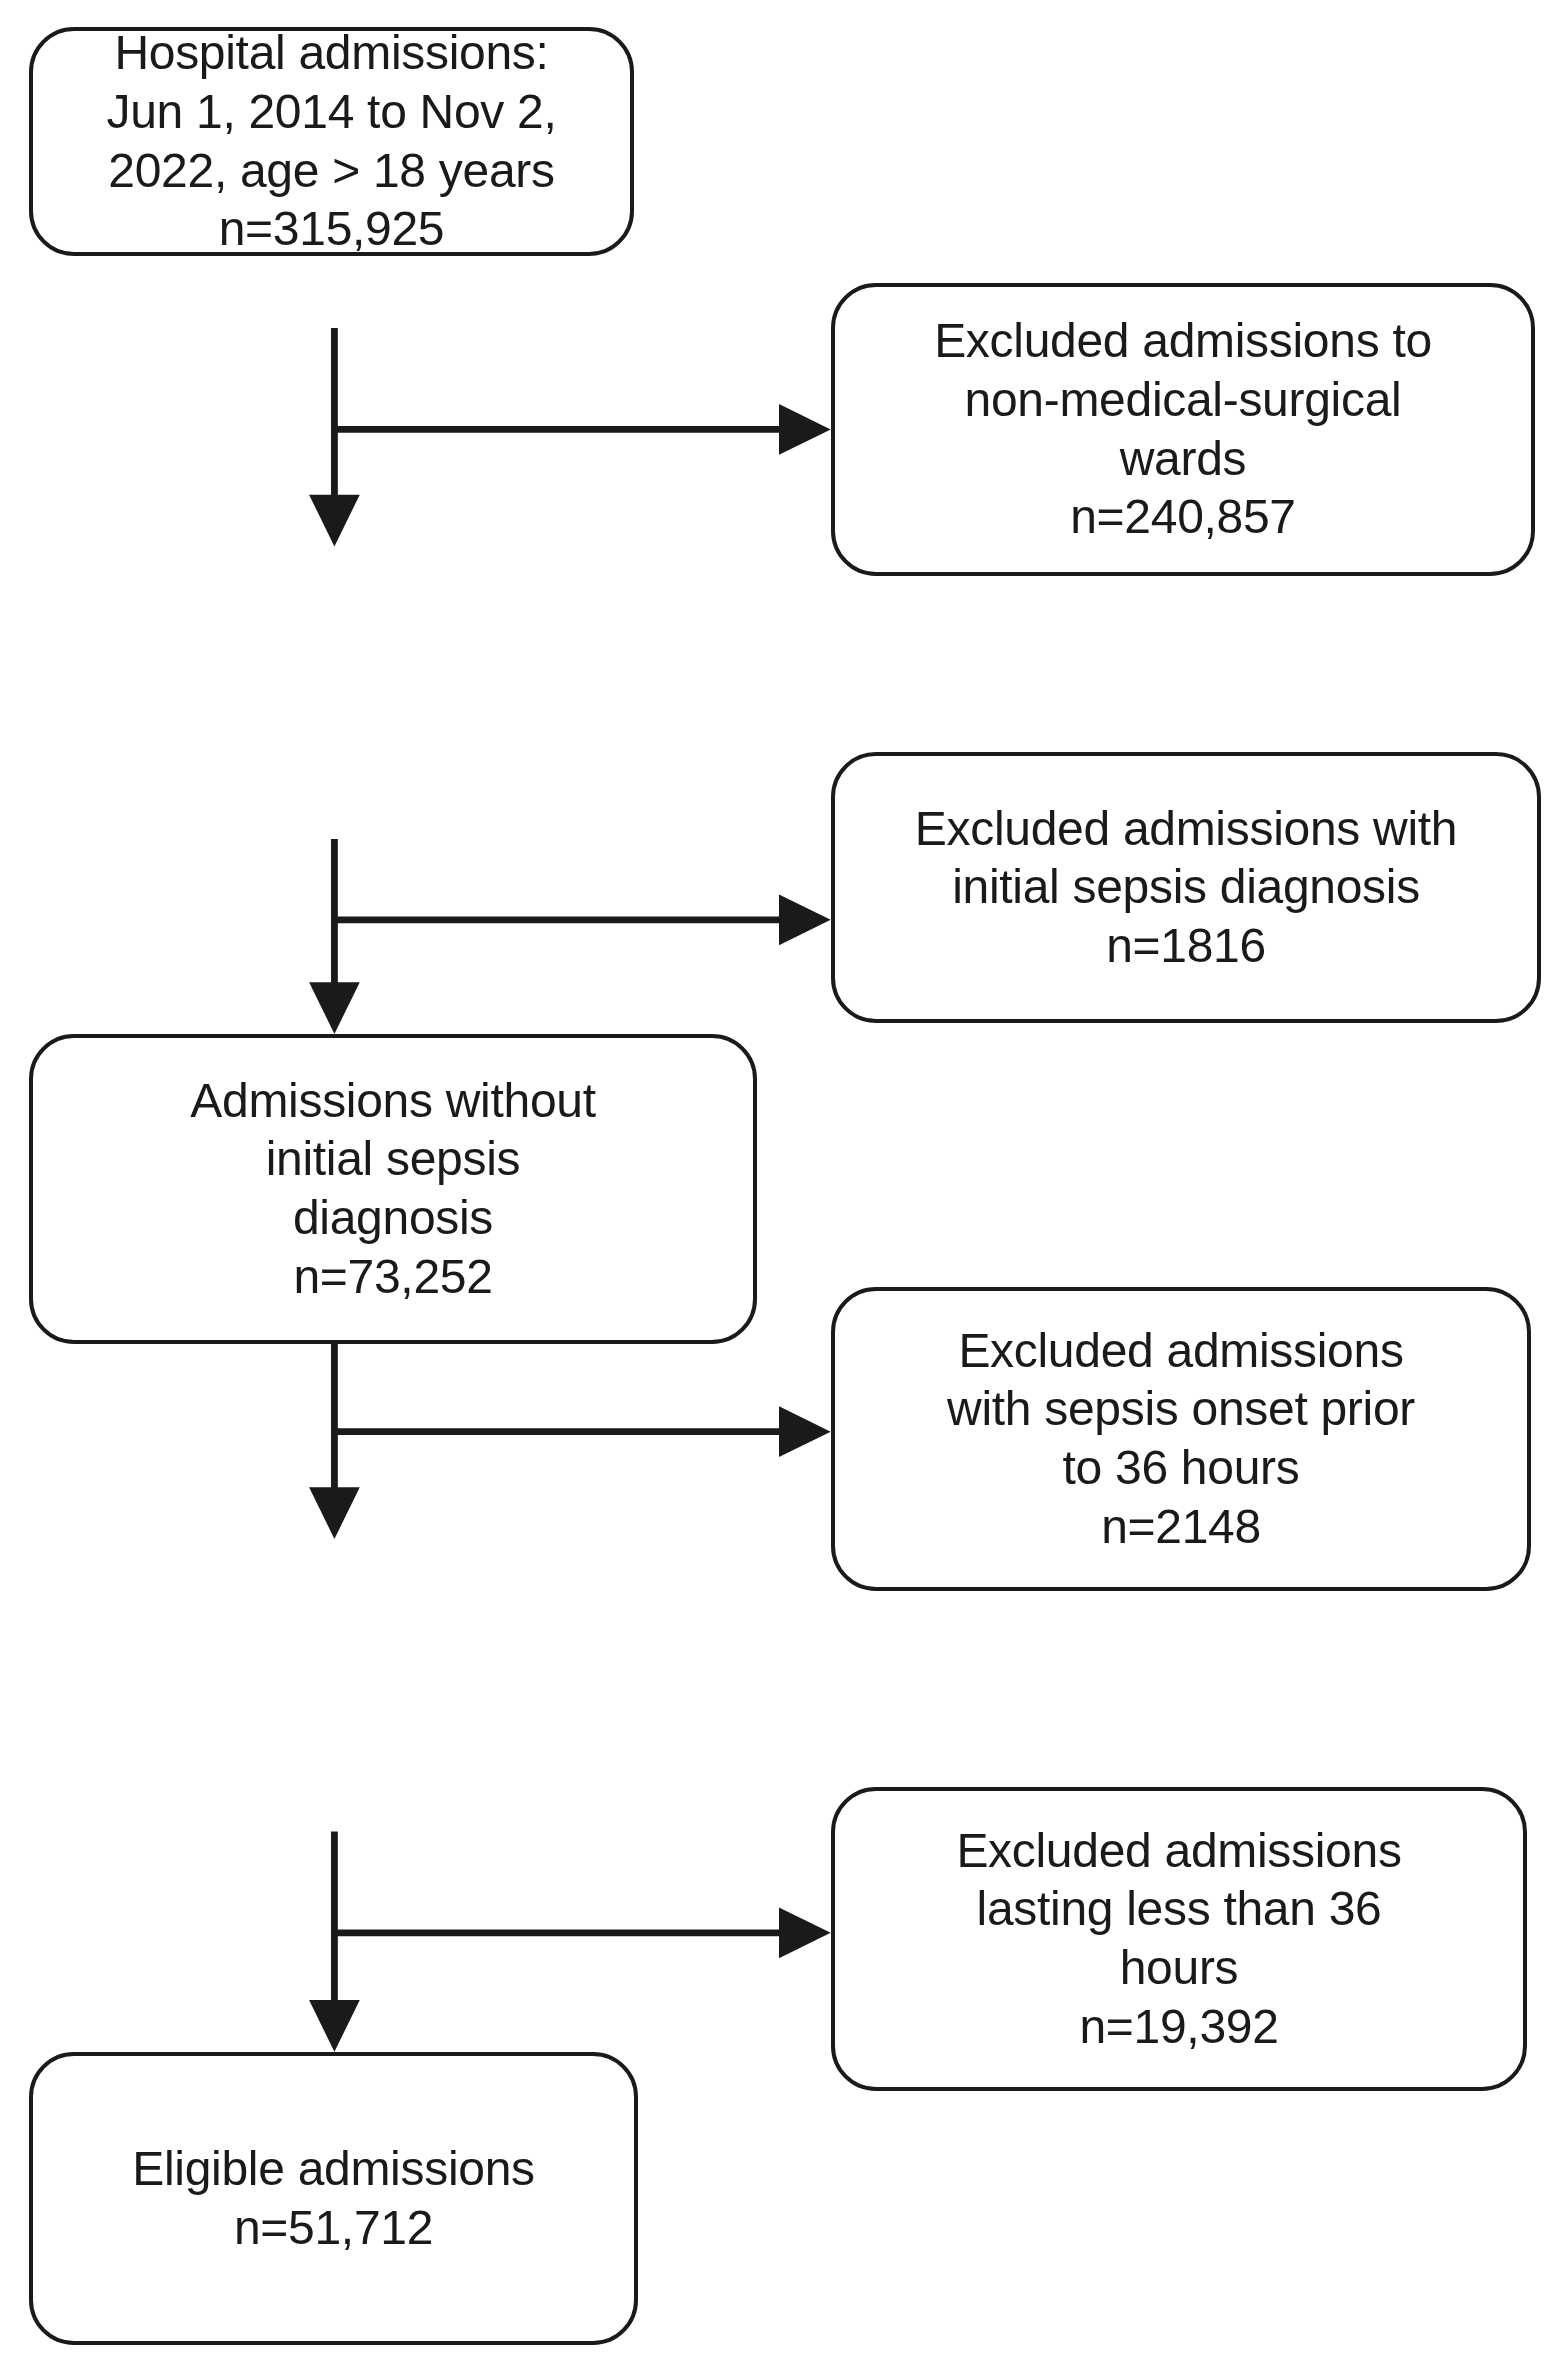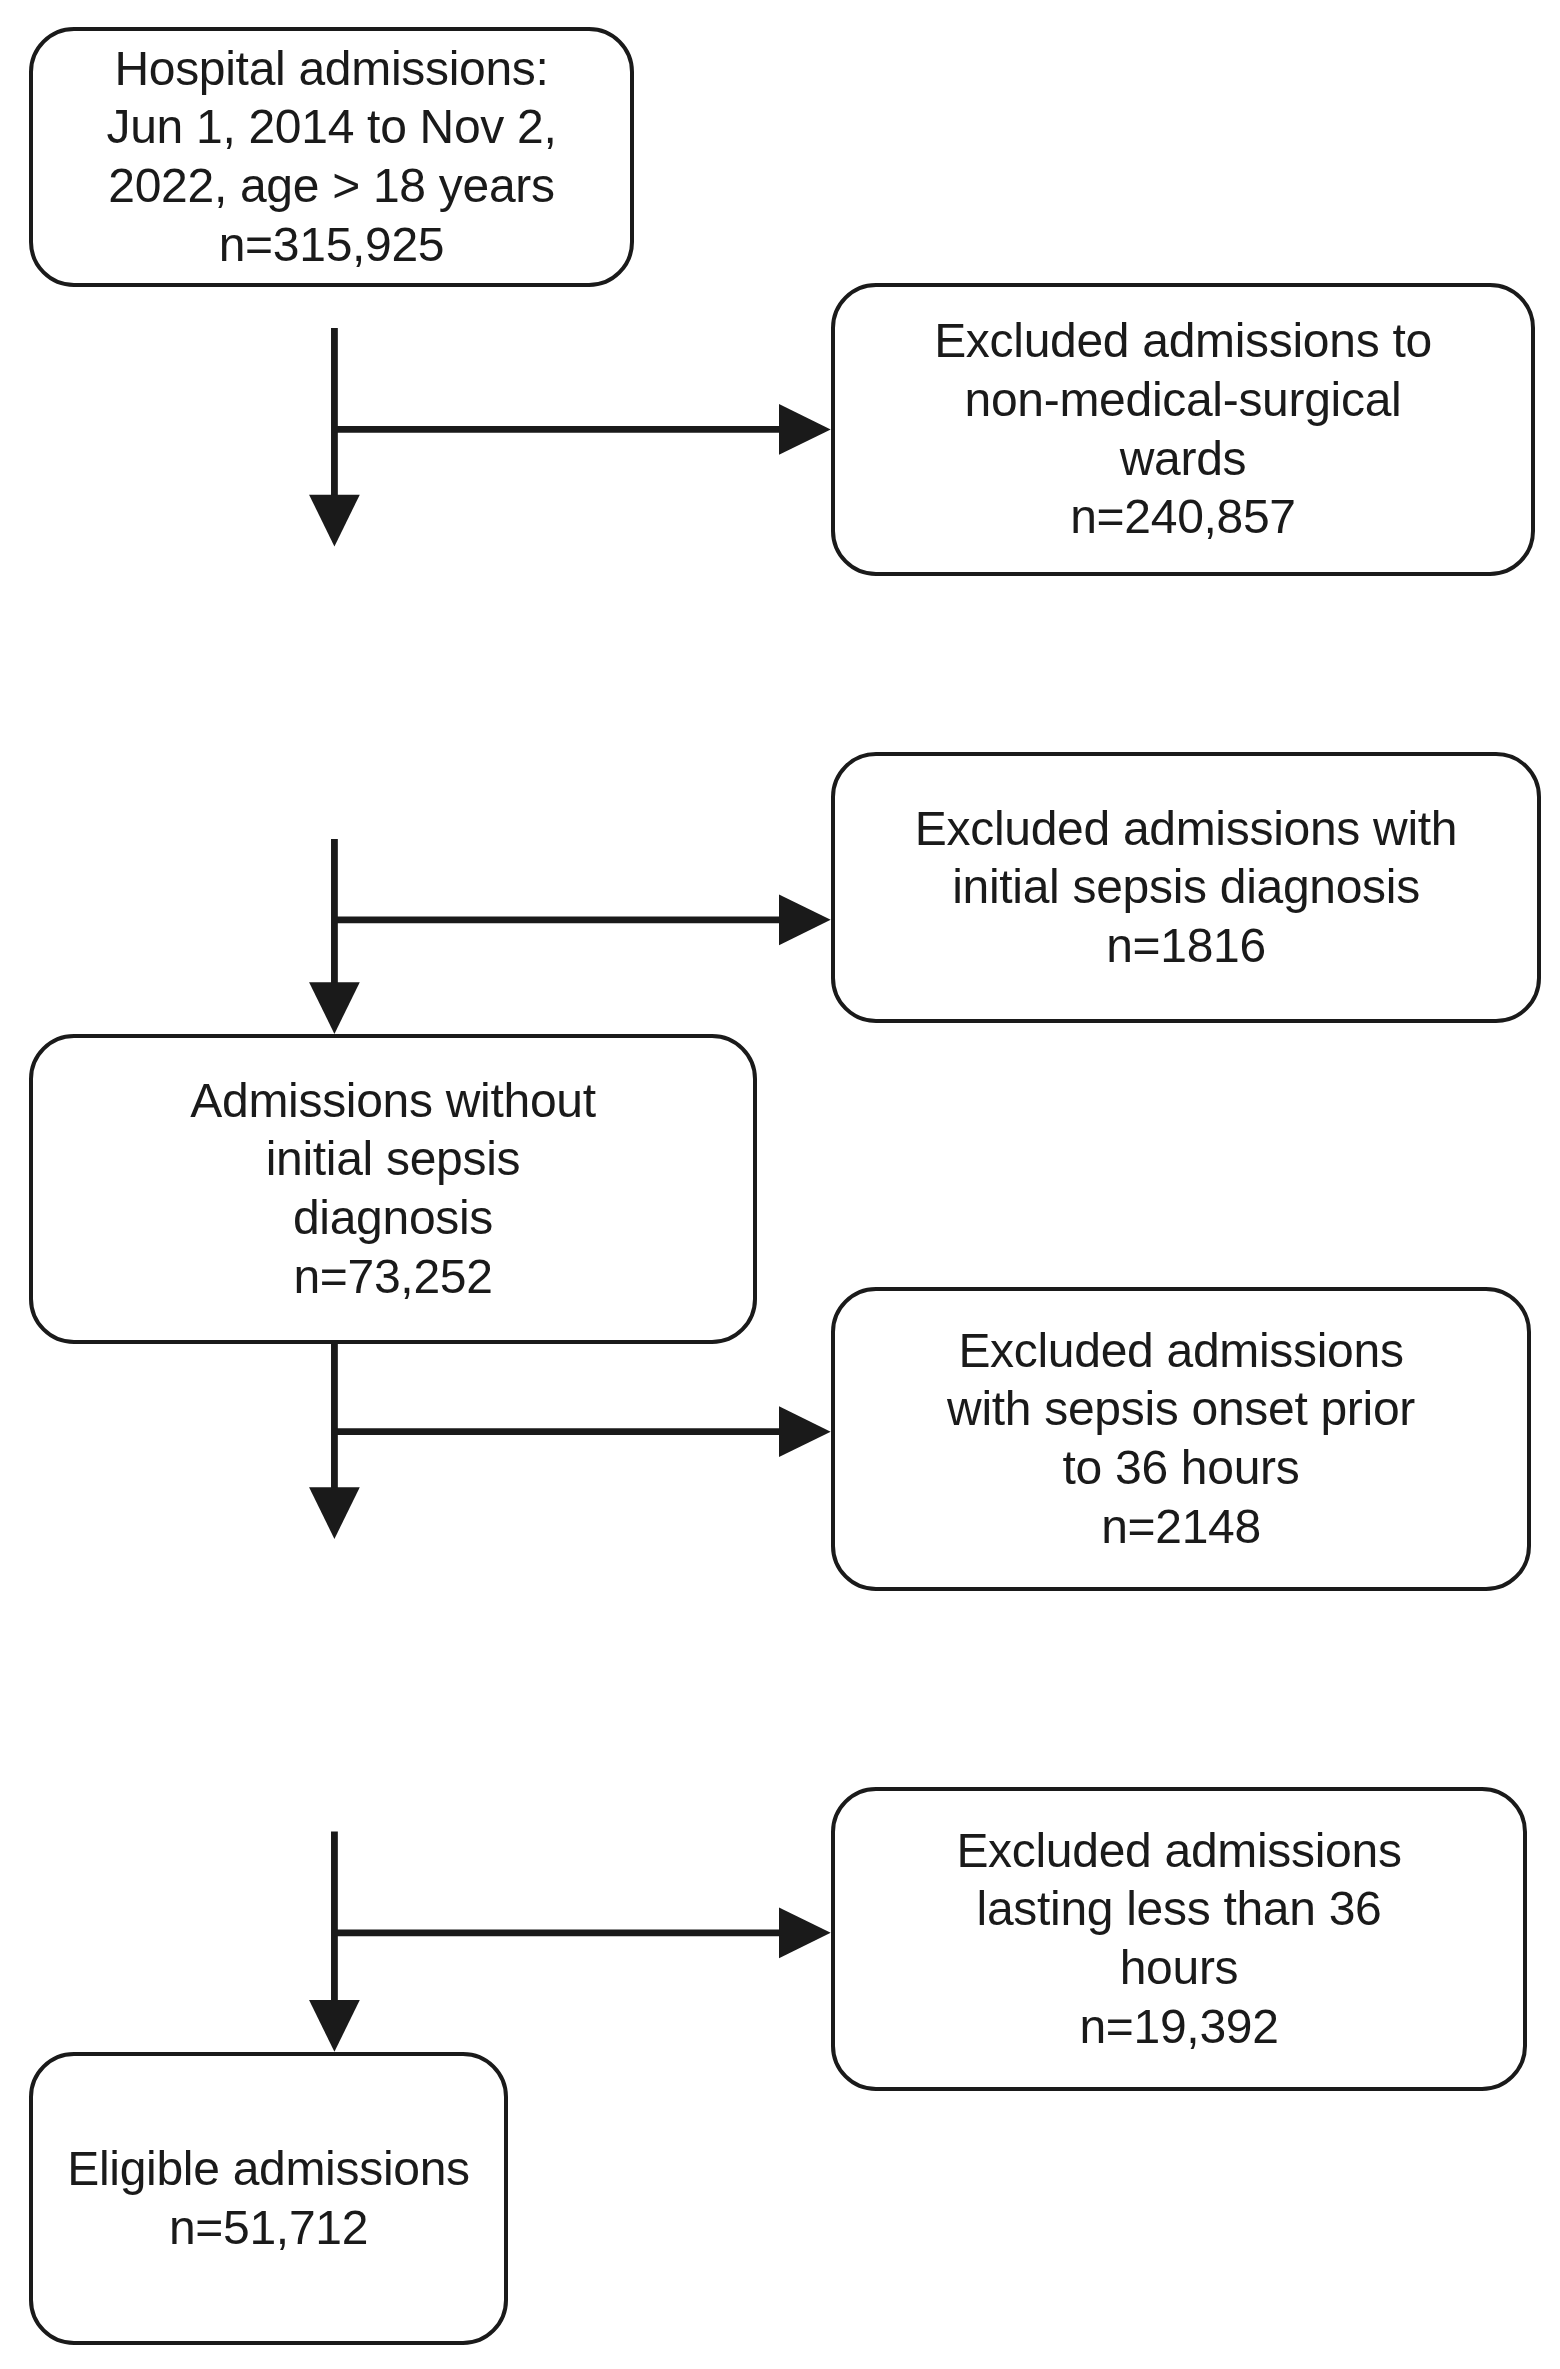--- a/index.html
+++ b/index.html
@@ -29,25 +29,25 @@
   .node-text {
     font-family: "Liberation Sans", sans-serif;
     font-size: 48px;
     line-height: 1.22;
     color: #1a1a1a;
     letter-spacing: -0.3px;
     white-space: pre-line;
     padding: 0 13.7px;
   }
   
-  #box-main-1 { left: 29px;  top: 27px;   width: 605px; height: 260px; }
+  #box-main-1 { left: 29px;  top: 27px;   width: 605px; height: 229px; }
   #box-main-2 { left: 29px;  top: 546px;  width: 605px; height: 293px; }
   #box-main-3 { left: 29px;  top: 1034px; width: 728px; height: 310px; }
   #box-main-4 { left: 29px;  top: 1539px; width: 605px; height: 293px; }
-  #box-main-5 { left: 29px;  top: 2052px; width: 479px; height: 293px; }
+  #box-main-5 { left: 29px;  top: 2052px; width: 609px; height: 293px; }
 
   
   #box-excl-1 { left: 831px; top: 283px;  width: 704px; height: 293px; }
   #box-excl-2 { left: 831px; top: 752px;  width: 710px; height: 271px; }
   #box-excl-3 { left: 831px; top: 1287px; width: 700px; height: 304px; }
   #box-excl-4 { left: 831px; top: 1787px; width: 696px; height: 304px; }
 
   #connectors {
     position: absolute;
     left: 0;

